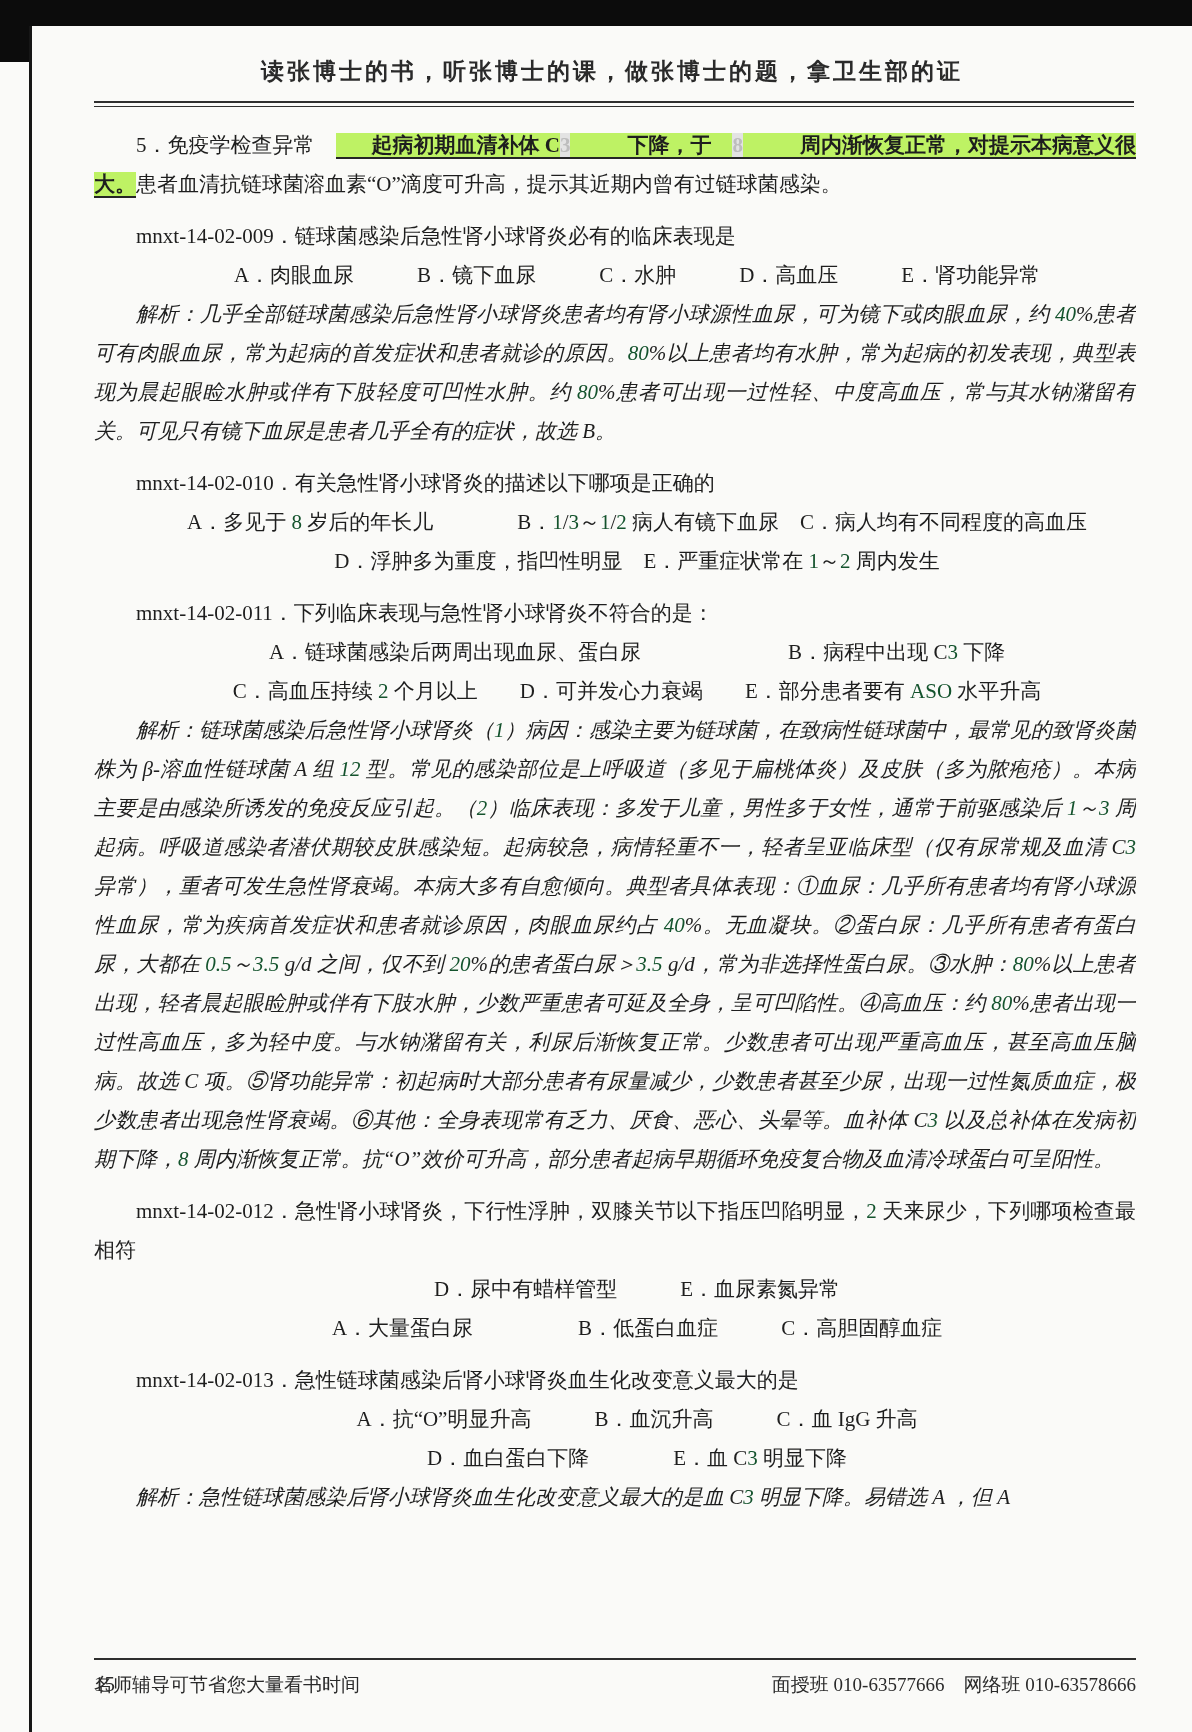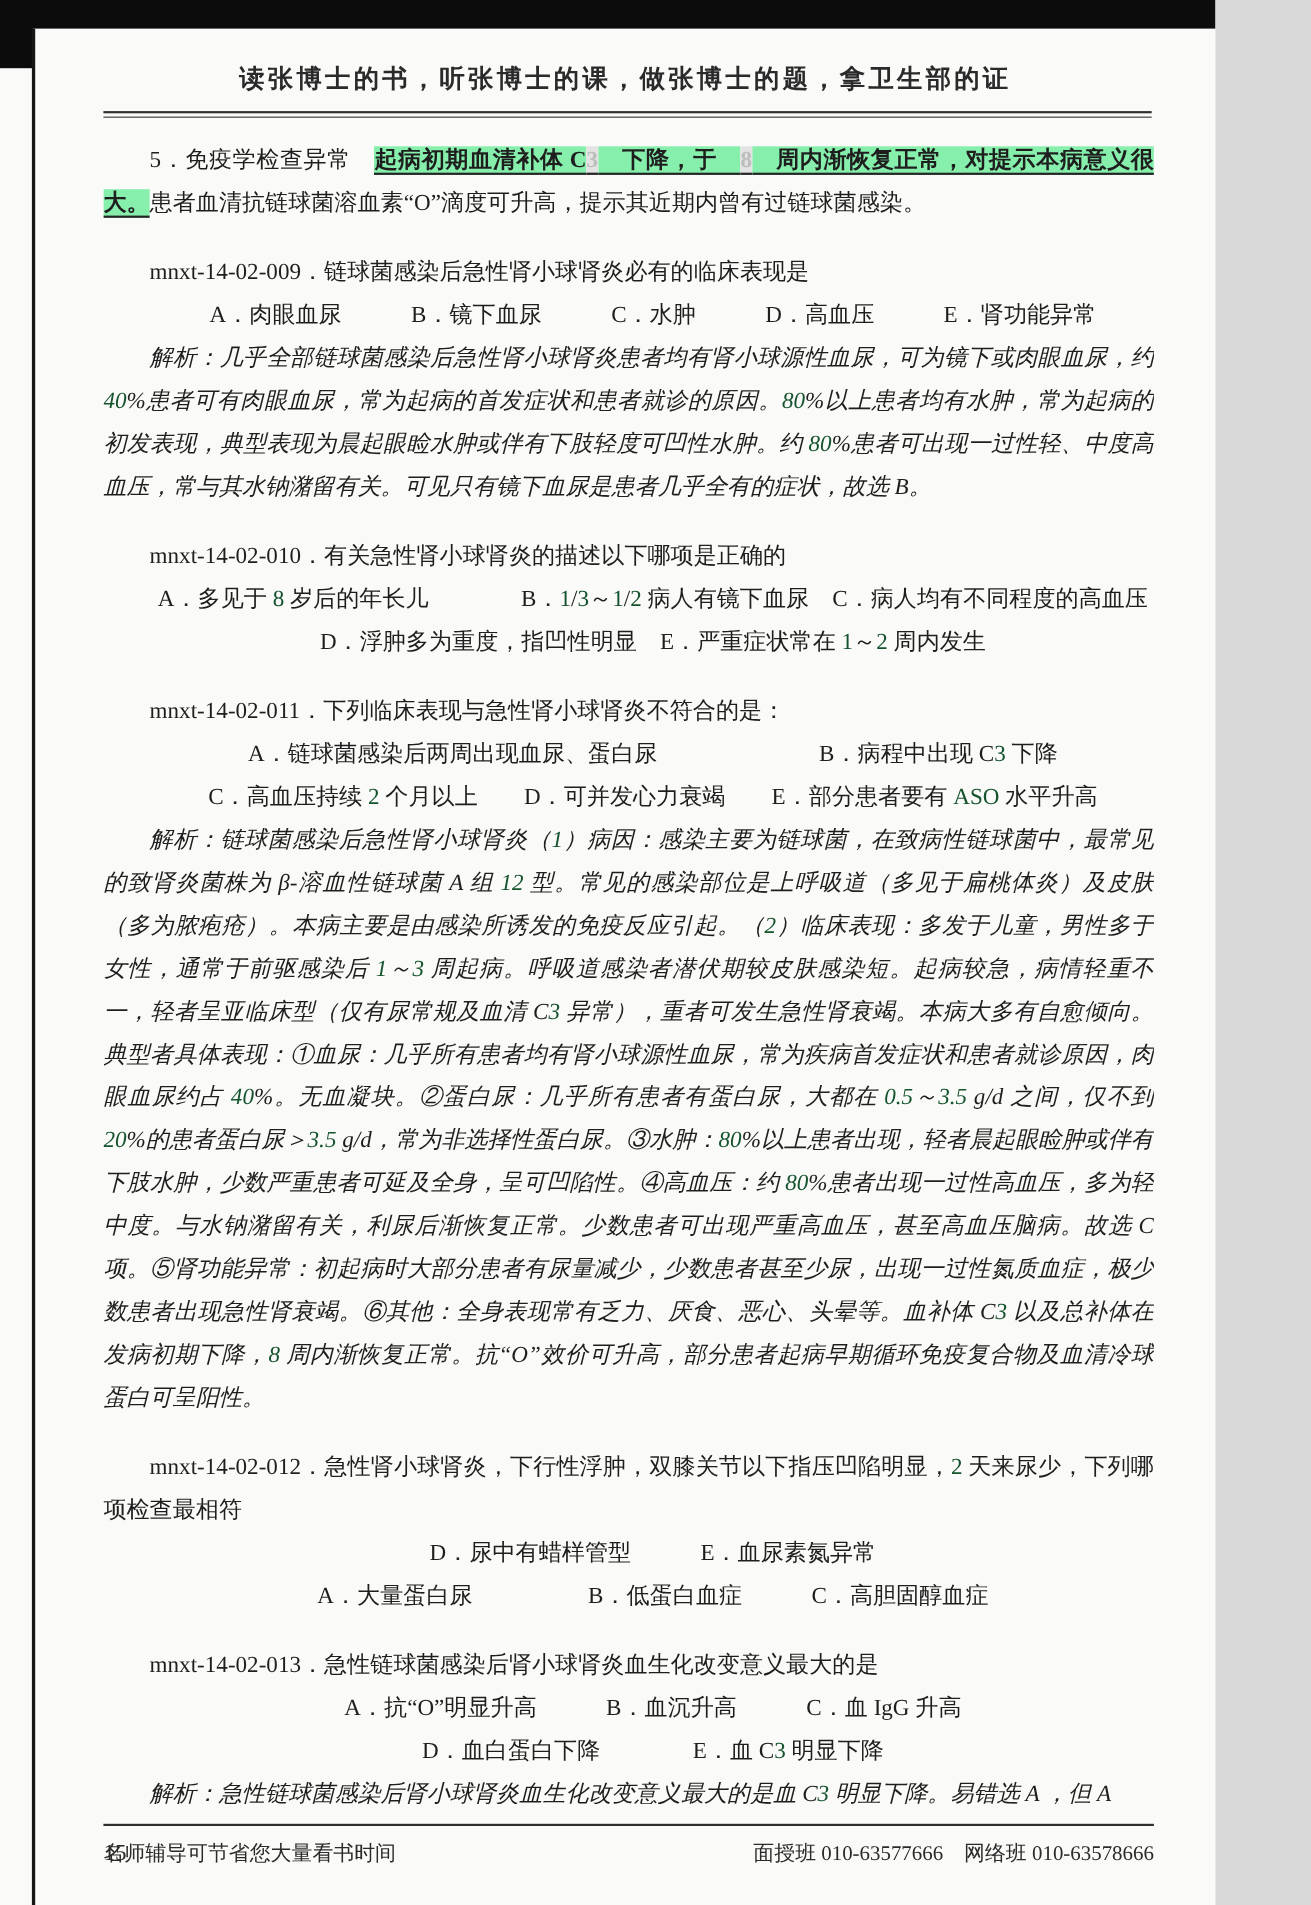--- a/index.html
+++ b/index.html
@@ -1,32 +1,32 @@
 <!DOCTYPE html>
 <html><head>
 <meta charset="utf-8">
 <style>
   html,body{margin:0;padding:0;background:#d9d9d9;}
-  .scan{position:relative;width:1105px;height:1732px;background:#fafaf8;overflow:hidden;
+  .scan{position:relative;width:1192px;height:1732px;background:#fafaf8;overflow:hidden;
         font-family:"Liberation Serif","DejaVu Serif",serif;color:#222;}
   .topbar{position:absolute;top:0;left:0;width:100%;height:26px;background:#0c0c0c;}
   .corner{position:absolute;top:0;left:0;width:30px;height:62px;background:#0c0c0c;}
   .leftline{position:absolute;top:26px;left:29px;width:3px;bottom:0;background:#161616;}
   .page{position:absolute;top:26px;left:32px;right:0;bottom:0;}
   .slogan{margin-top:30px;text-align:center;font-size:23px;font-weight:bold;letter-spacing:3px;color:#2a2a2a;}
   .rule{margin:14px 58px 0 62px;height:3px;border-top:2px solid #2f2f2f;border-bottom:1px solid #2f2f2f;}
   .content{position:absolute;top:100px;left:62px;right:56px;bottom:92px;overflow:hidden;
            font-size:21px;line-height:39px;text-align:justify;color:#1e1e1e;}
   .content p{margin:0;}
   p.p{text-indent:2em;}
-  p.q{text-indent:2em;margin-top:24px;}
+  p.q{text-indent:2em;margin-top:13px;}
   p.pa{text-indent:2em;font-style:italic;}
   p.opt{margin-left:2.1em;text-indent:0;text-align:center;}
   span.f{color:#14532d;}
-  span.hl{background:#86efac;border-bottom:2.5px solid #252525;font-weight:bold;}
+  span.hl{background:#bef264;border-bottom:2.5px solid #252525;font-weight:bold;padding-left:36px;}
   span.hlf{background:#e3e3e3;border-bottom:2.5px solid #252525;font-weight:bold;color:#bdbdbd;}
   .footer{position:absolute;left:62px;right:56px;bottom:34px;border-top:2px solid #2e2e2e;
           padding-top:12px;font-size:19px;color:#2a2a2a;}
   .footer .fl{float:left;}
   .footer .fr{float:right;}
   .footer .pageno{position:absolute;left:0;right:0;text-align:left;font-size:21px;}
 </style>
 </head>
 <body>
 

